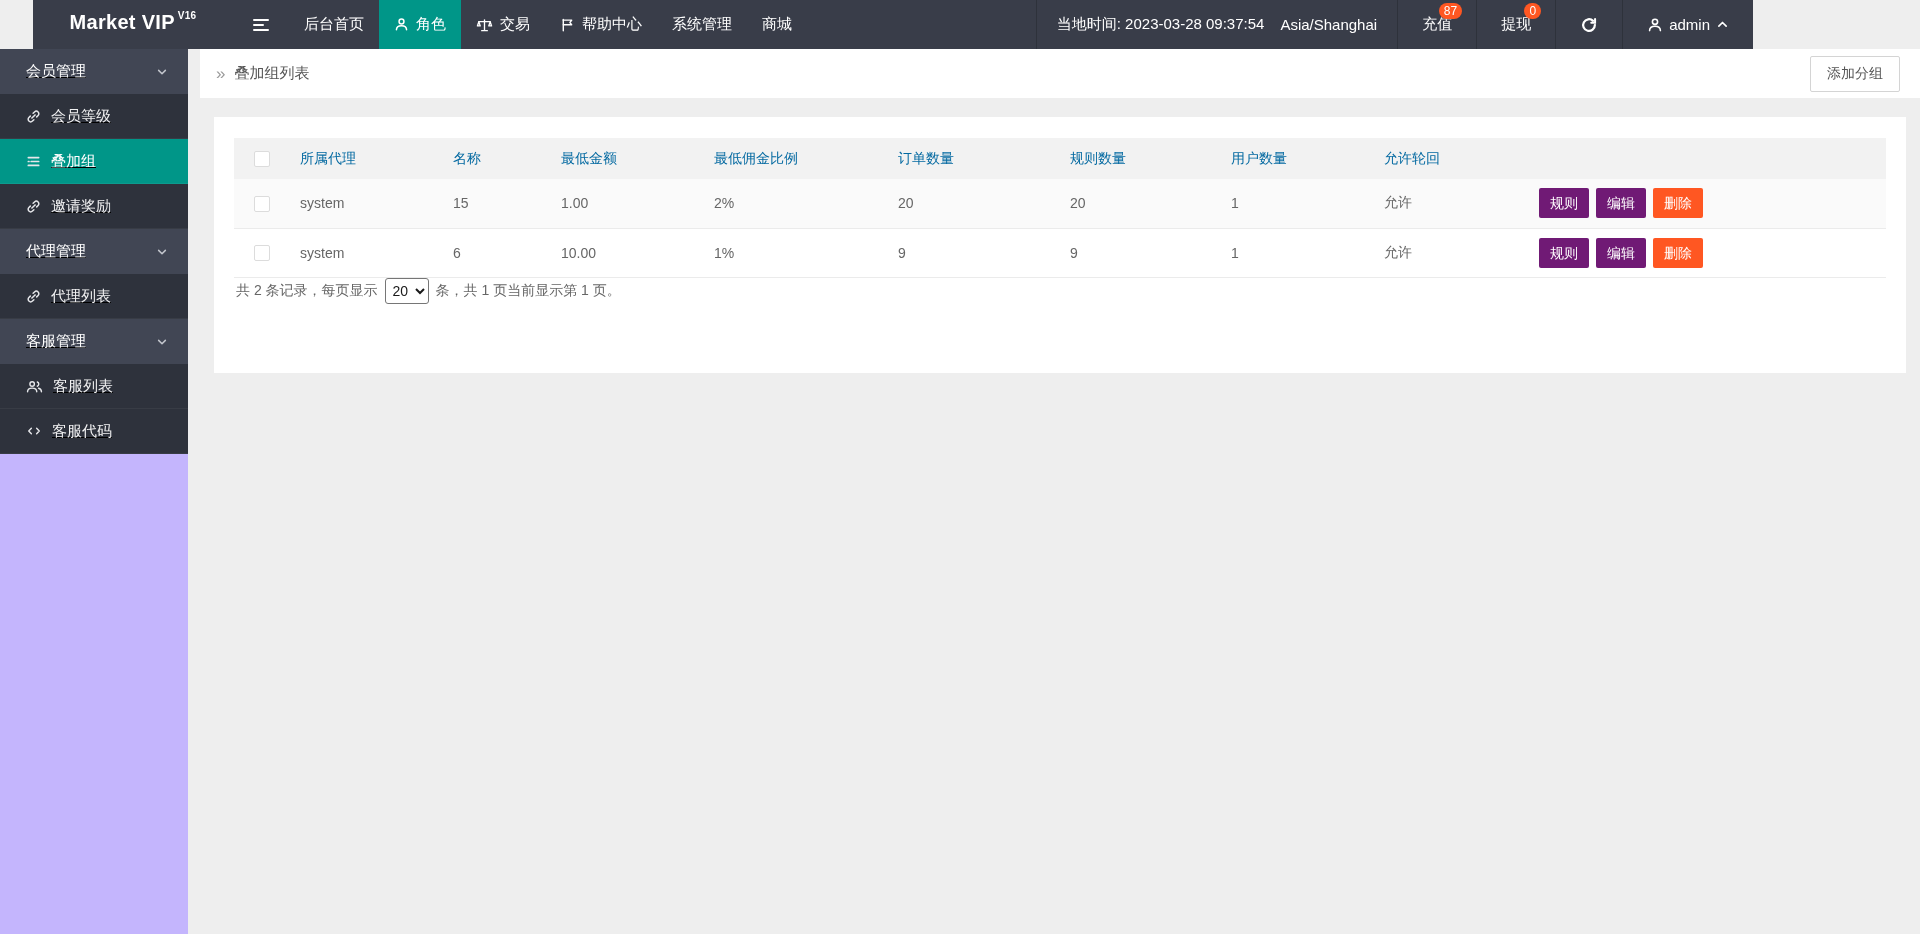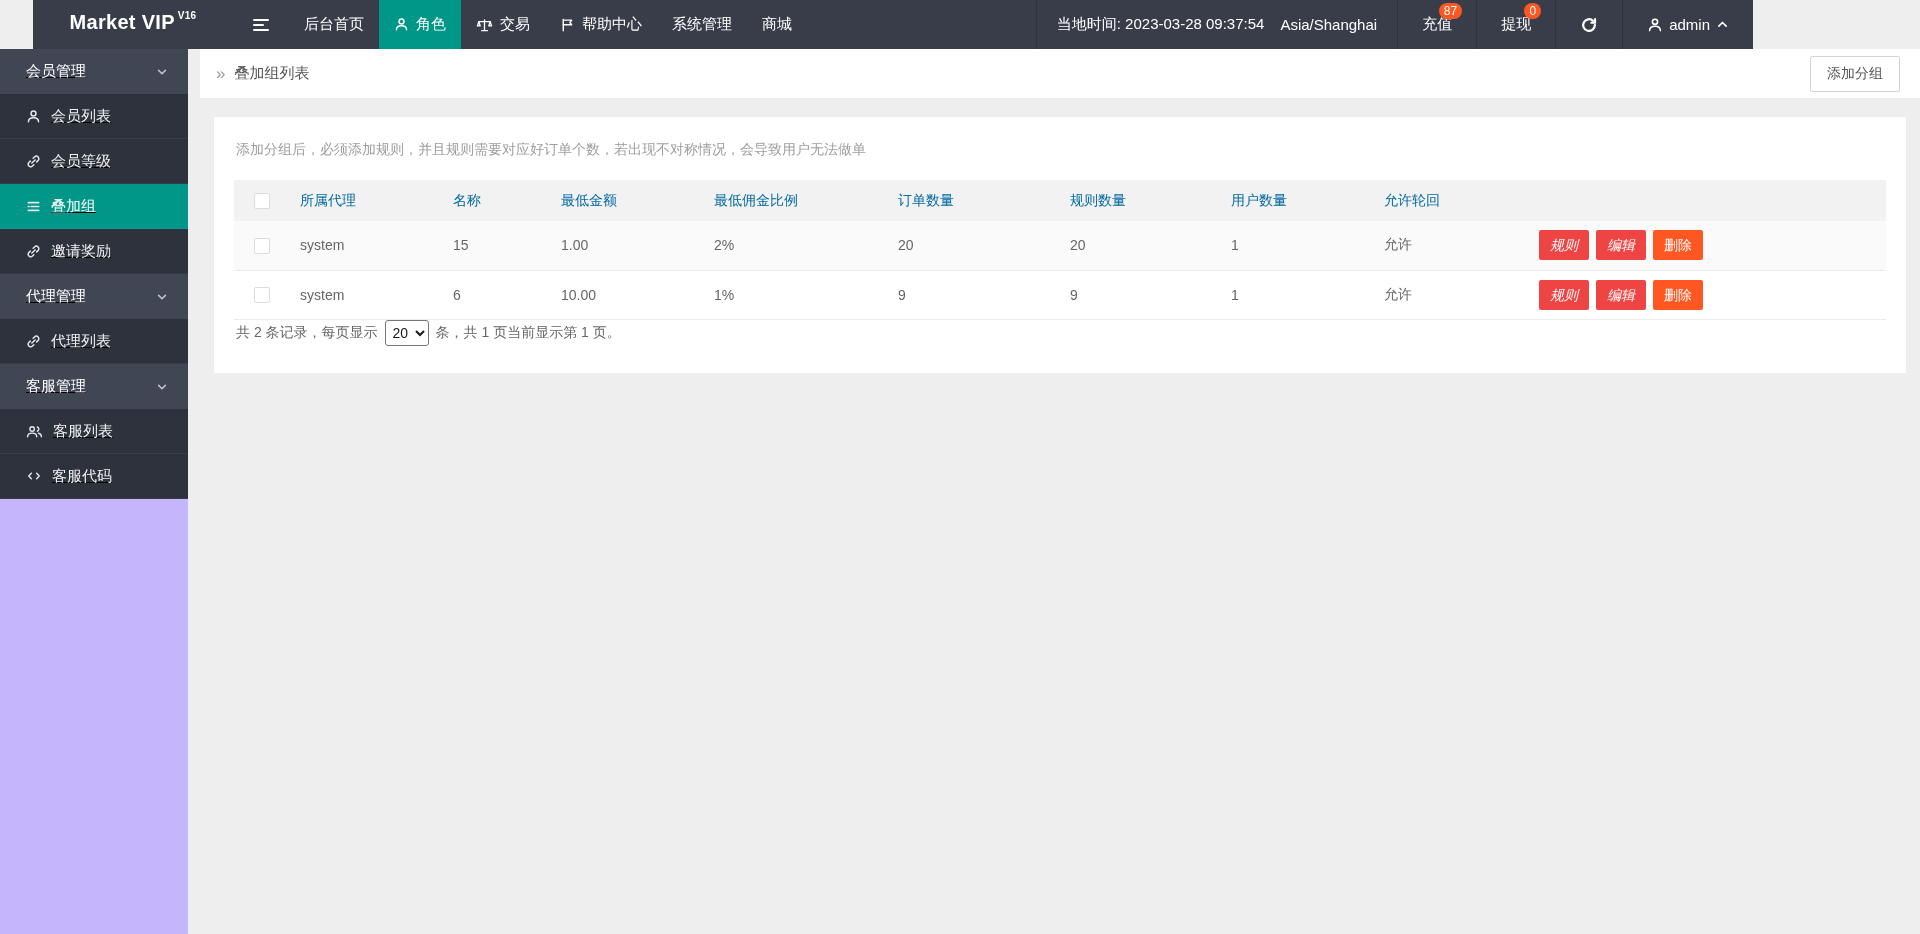--- a/index.html
+++ b/index.html
@@ -56,21 +56,21 @@
   thead th { background: #F2F2F2; font-weight: normal; text-align: left; color: #0369a1;
              height: 41px; padding: 0 10px; }
   tbody td { height: 49px; padding: 0 10px; border-bottom: 1px solid #EBEBEB; }
   tbody tr.striped { background: #FAFAFA; }
   th.sel-col, td.sel-col { text-align: center; padding: 0; }
   .checkbox { width: 16px; height: 16px; border: 1px solid #DCDCDC; background: #fff;
               border-radius: 2px; display: inline-block; vertical-align: middle; cursor: pointer; }
   .btn { display: inline-block; border: none; color: #fff; font-size: 14px; line-height: 1;
          padding: 8px 11px; border-radius: 2px; margin-right: 7px; cursor: pointer;
          font-family: inherit; }
-  .btn-teal { background: #ef4444; font-style: italic; }
+  .btn-teal { background: #701a75; }
   .btn-orange { background: #FF5722; }
   .actions-cell { padding-left: 19px; }
   
   .pager { font-size: 14px; color: #666; display: flex; align-items: center; margin-left: 2px; }
   .pager select { margin: 0 7px; font-size: 14px; padding: 3px 3px; border: 1px solid #767676;
                   border-radius: 3px; background: #fff; color: #1a1a1a; font-family: inherit; }
 </style>
 </head>
 <body>
 
@@ -172,29 +172,20 @@
       <span>会员管理</span>
       <span class="icon side-chevron">
         <svg width="12" height="12" viewBox="0 0 16 16" fill="none" stroke="currentColor" stroke-width="2" stroke-linecap="round" stroke-linejoin="round">
           <path d="M3.5 5.8 L8 10.3 L12.5 5.8"></path>
         </svg>
       </span>
     </div>
     <div class="side-item side-child">
       <span class="icon">
         <svg width="15" height="15" viewBox="0 0 16 16" fill="none" stroke="currentColor" stroke-width="1.6" stroke-linecap="round">
-          <circle cx="8" cy="4.8" r="2.6"></circle>
-          <path d="M2.6 13.6 C2.6 10.6 5 9.2 8 9.2 S13.4 10.6 13.4 13.6"></path>
-        </svg>
-      </span>
-      <span>会员列表</span>
-    </div>
-    <div class="side-item side-child">
-      <span class="icon">
-        <svg width="15" height="15" viewBox="0 0 16 16" fill="none" stroke="currentColor" stroke-width="1.6" stroke-linecap="round">
           <path d="M6.3 9.7 L9.7 6.3"></path>
           <path d="M7.6 4.6 l1.5-1.5 a2.5 2.5 0 0 1 3.8 3.8 L11.4 8.4"></path>
           <path d="M8.4 11.4 l-1.5 1.5 a2.5 2.5 0 0 1-3.8-3.8 L4.6 7.6"></path>
         </svg>
       </span>
       <span>会员等级</span>
     </div>
     <div class="side-item side-child active">
       <span class="icon">
         <svg width="15" height="15" viewBox="0 0 16 16" fill="none" stroke="currentColor" stroke-width="1.8" stroke-linecap="round">
@@ -267,21 +258,20 @@
 <div class="topbar" style="margin-top:49px;">
   <div class="breadcrumb">
     <span class="crumb-icon">»</span>
     <span>叠加组列表</span>
   </div>
   <button class="add-btn">添加分组</button>
 </div>
 
 <div class="content">
   <div class="card">
-    <div class="hint">添加分组后，必须添加规则，并且规则需要对应好订单个数，若出现不对称情况，会导致用户无法做单</div>
     <table>
       <colgroup>
         <col style="width:56px">
           <col style="width:153px">
           <col style="width:108px">
           <col style="width:153px">
         <col style="width:184px">
           <col style="width:172px">
           <col style="width:161px">
           <col style="width:153px">

